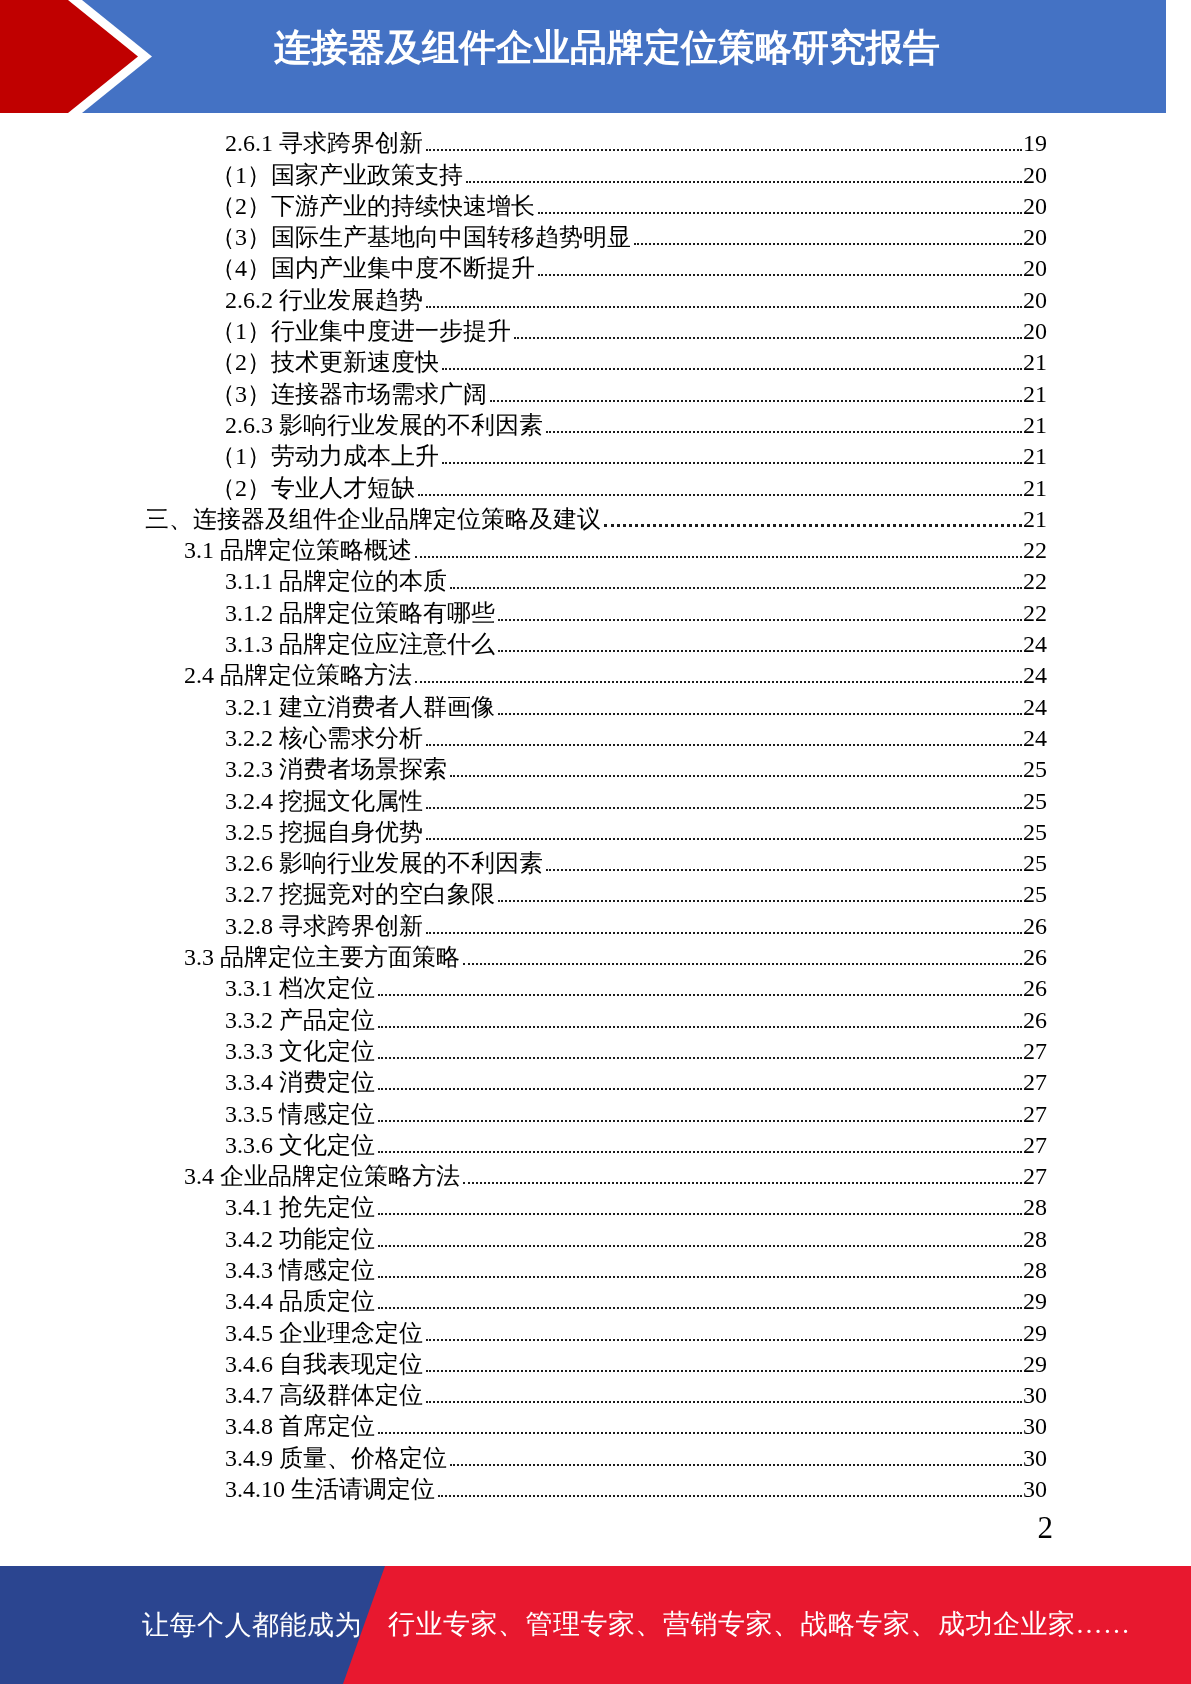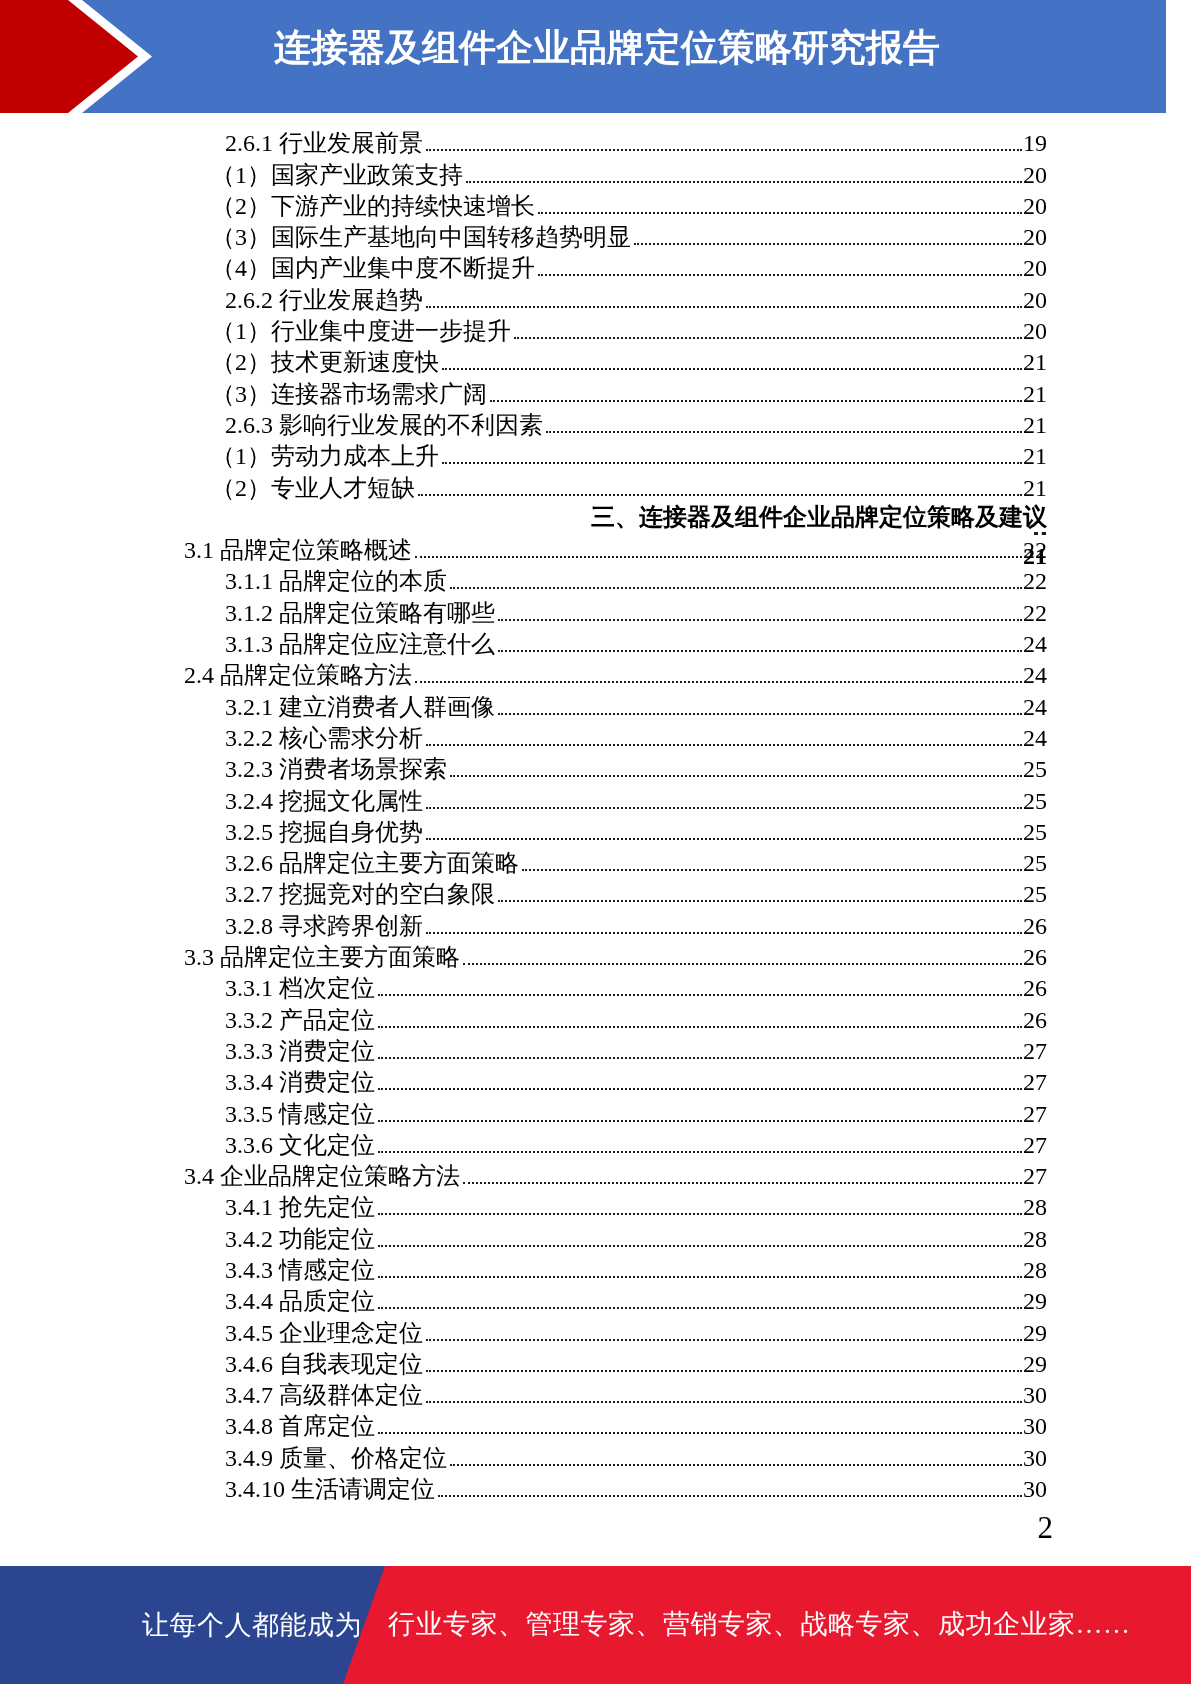--- a/index.html
+++ b/index.html
@@ -32,21 +32,21 @@
   .toc-label { flex:0 0 auto; }
   .toc-dots {
     flex:1 1 auto; min-width:12px;
     border-bottom:2px dotted #1c1c1c;
     margin:0 1px 7px 3px;
   }
   .toc-page { flex:0 0 auto; }
   .toc-row.lvl2 { padding-left:39px;align-items:flex-end; }
   .toc-row.lvl3 { padding-left:80px; }
   .toc-row.lvl4 { padding-left:66px; }
-  .toc-row.bold { font-weight:bold;flex-direction:column; }
+  .toc-row.bold { font-weight:normal; }
   .toc-row.bold .toc-dots { border-bottom-width:3px; }
   
   .pageno { position:absolute; top:1510px; right:138px; font-size:31px; }
   
   .footer {
     position:absolute; left:0; top:1566px; width:1191px; height:118px;
     background:var(--footer-red,#E8182F);
   }
   .f-blue {
     position:absolute; left:0; top:0; width:395px; height:118px;
@@ -70,21 +70,21 @@
   <header class="band">
     <svg class="logo" width="160" height="113" viewBox="0 0 160 113" aria-hidden="true">
       <polygon class="chev-white" points="0,0 82,0 152,56.5 82,113 0,113"></polygon>
       <polygon class="chev-red" points="0,0 68,0 138,56.5 68,113 0,113"></polygon>
     </svg>
     <h1 class="title">连接器及组件企业品牌定位策略研究报告</h1>
   </header>
 
   <main class="toc">
       <div class="toc-row lvl3">
-    <span class="toc-label">2.6.1 行业发展前景</span>
+    <span class="toc-label">2.6.1 寻求跨界创新</span>
     <span class="toc-dots"></span>
     <span class="toc-page">19</span>
   </div>
       <div class="toc-row lvl4">
     <span class="toc-label">（1）国家产业政策支持</span>
     <span class="toc-dots"></span>
     <span class="toc-page">20</span>
   </div>
       <div class="toc-row lvl4">
     <span class="toc-label">（2）下游产业的持续快速增长</span>
@@ -185,21 +185,21 @@
     <span class="toc-label">3.2.4 挖掘文化属性</span>
     <span class="toc-dots"></span>
     <span class="toc-page">25</span>
   </div>
       <div class="toc-row lvl3">
     <span class="toc-label">3.2.5 挖掘自身优势</span>
     <span class="toc-dots"></span>
     <span class="toc-page">25</span>
   </div>
       <div class="toc-row lvl3">
-    <span class="toc-label">3.2.6 品牌定位主要方面策略</span>
+    <span class="toc-label">3.2.6 影响行业发展的不利因素</span>
     <span class="toc-dots"></span>
     <span class="toc-page">25</span>
   </div>
       <div class="toc-row lvl3">
     <span class="toc-label">3.2.7 挖掘竞对的空白象限</span>
     <span class="toc-dots"></span>
     <span class="toc-page">25</span>
   </div>
       <div class="toc-row lvl3">
     <span class="toc-label">3.2.8 寻求跨界创新</span>
@@ -215,21 +215,21 @@
     <span class="toc-label">3.3.1 档次定位</span>
     <span class="toc-dots"></span>
     <span class="toc-page">26</span>
   </div>
       <div class="toc-row lvl3">
     <span class="toc-label">3.3.2 产品定位</span>
     <span class="toc-dots"></span>
     <span class="toc-page">26</span>
   </div>
       <div class="toc-row lvl3">
-    <span class="toc-label">3.3.3 消费定位</span>
+    <span class="toc-label">3.3.3 文化定位</span>
     <span class="toc-dots"></span>
     <span class="toc-page">27</span>
   </div>
       <div class="toc-row lvl3">
     <span class="toc-label">3.3.4 消费定位</span>
     <span class="toc-dots"></span>
     <span class="toc-page">27</span>
   </div>
       <div class="toc-row lvl3">
     <span class="toc-label">3.3.5 情感定位</span>

